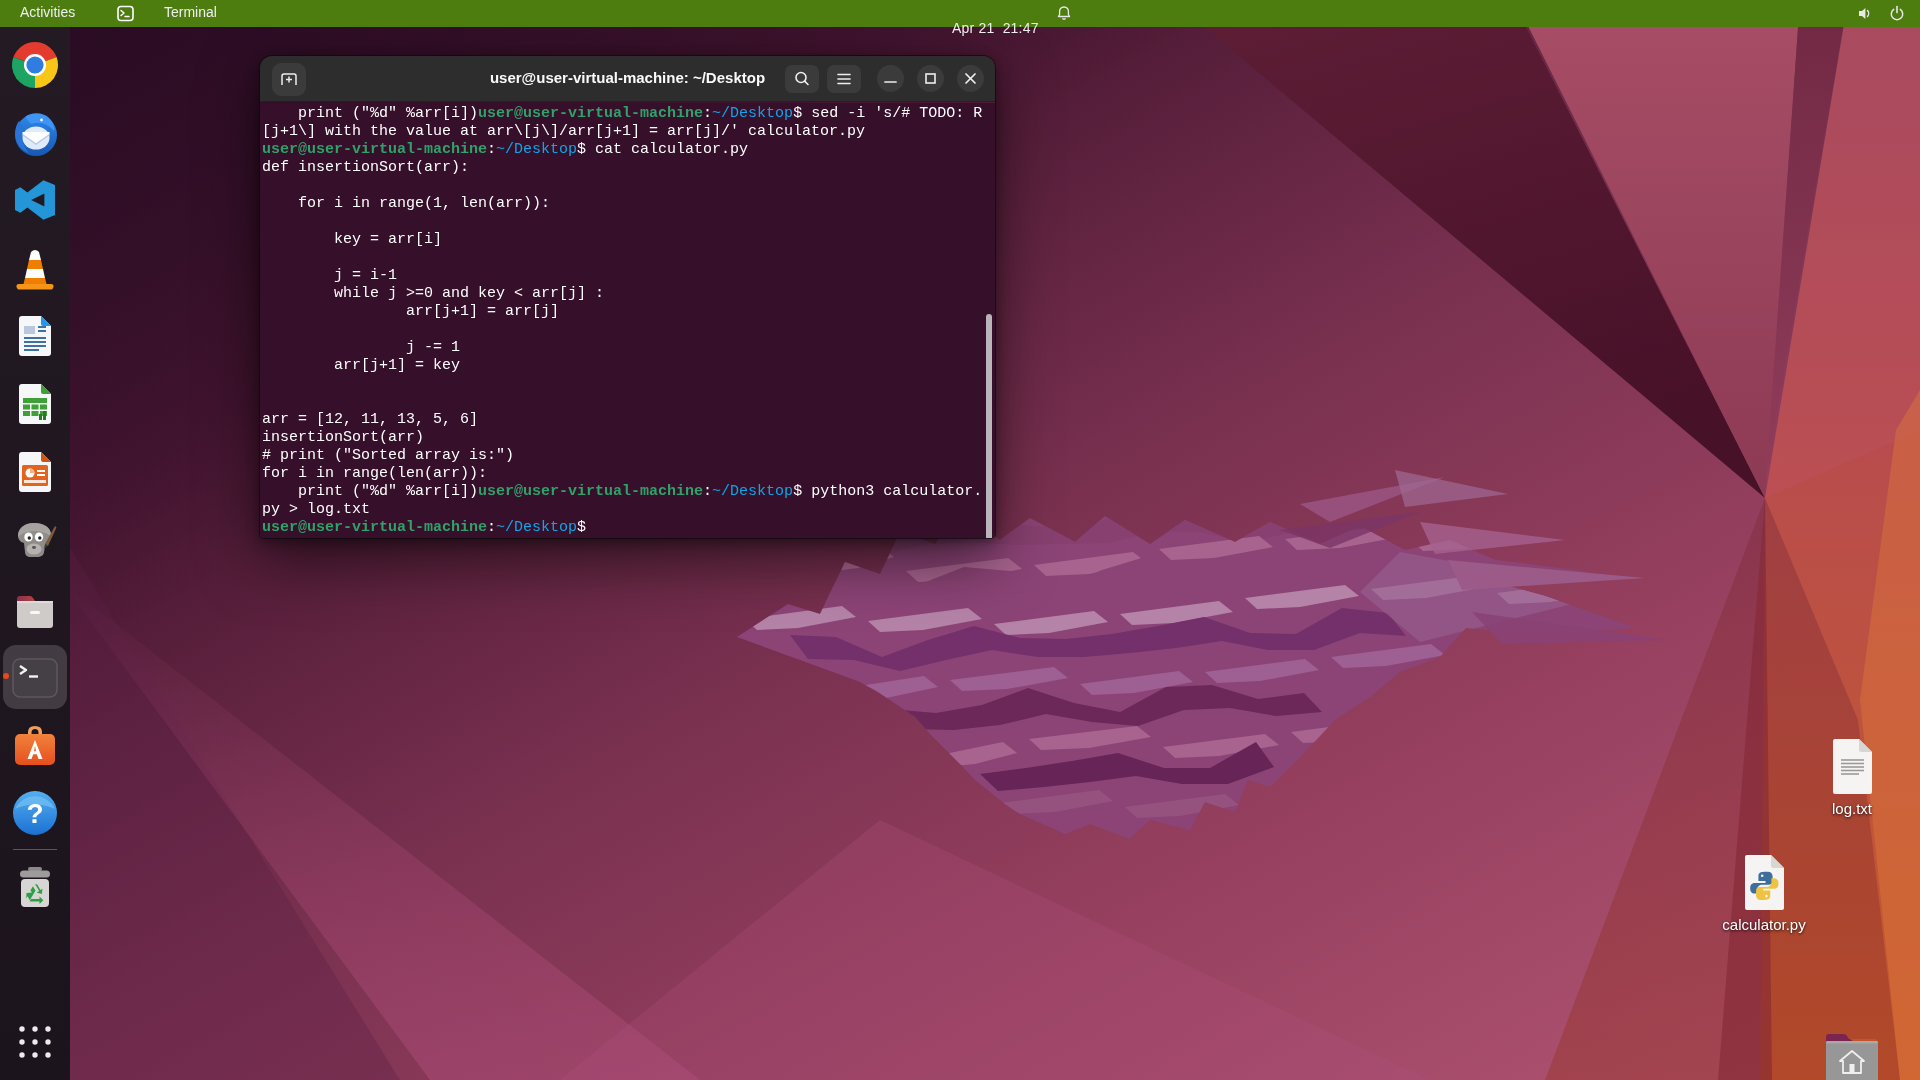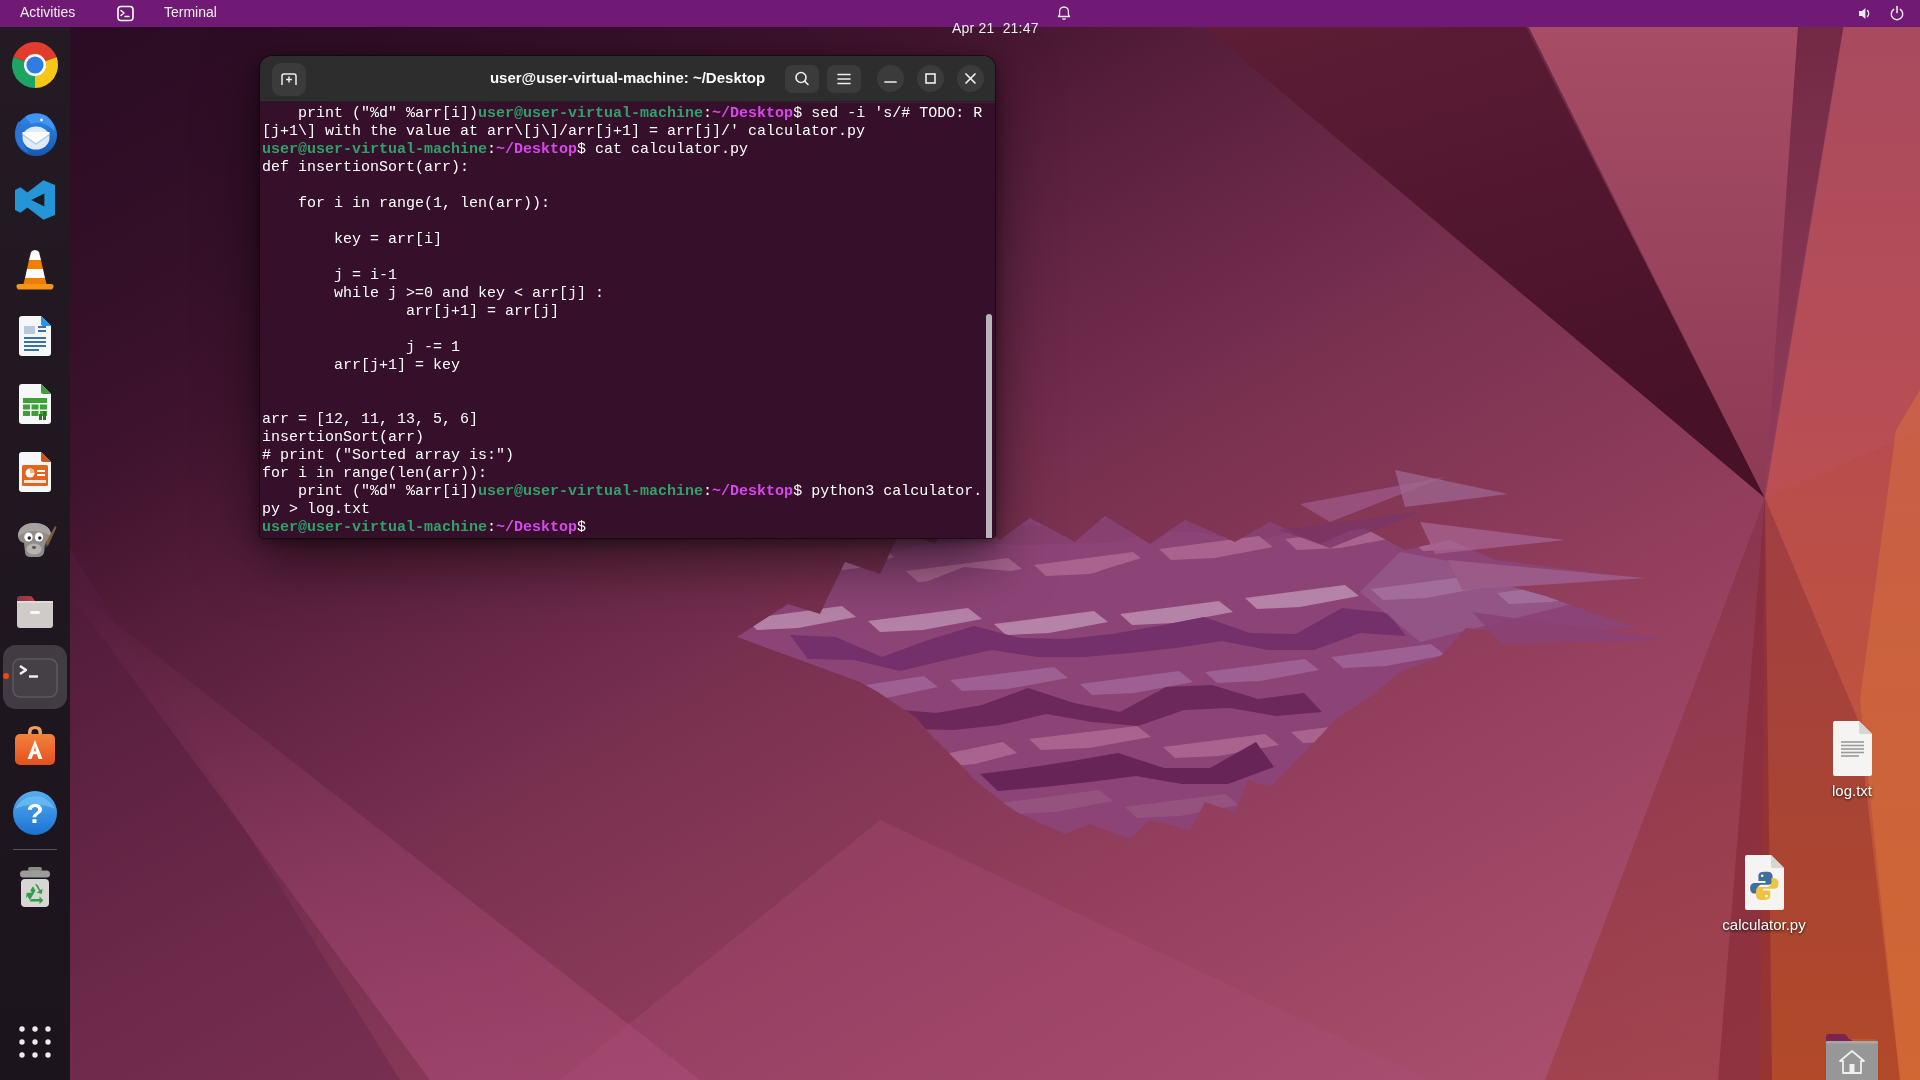--- a/index.html
+++ b/index.html
@@ -1,20 +1,20 @@
 <!DOCTYPE html>
 <html><head>
 <meta charset="utf-8">
 <style>
   * { margin:0; padding:0; box-sizing:border-box; }
   html,body { width:1920px; height:1080px; overflow:hidden; background:#000; }
   body { font-family:"Liberation Sans", sans-serif; position:relative; }
   #wall { position:absolute; left:0; top:0; width:1920px; height:1080px; }
   
-  #topbar { position:absolute; left:0; top:0; width:1920px; height:27px; background:#701a75; color:#eee; font-size:14px; z-index:50; }
+  #topbar { position:absolute; left:0; top:0; width:1920px; height:27px; background:#4d7c0f; color:#eee; font-size:14px; z-index:50; }
   #topbar .act { position:absolute; left:20px; top:4px; }
   #topbar .appico { position:absolute; left:117px; top:5px; }
   #topbar .appname { position:absolute; left:140px; top:4px;margin-left:24px; }
   #topbar .clock { position:absolute; left:952px; top:20px; letter-spacing:0.2px; }
   #topbar .bell { position:absolute; left:1056px; top:5px; }
   #topbar .tray { position:absolute; left:1857px; top:5px; }
   
   #dock { position:absolute; left:0; top:27px; width:70px; height:1053px; background:linear-gradient(180deg,#231a23,#1c141c); z-index:40; }
   .dkico { position:absolute; left:11px; width:48px; height:48px; }
   .dksep { position:absolute; left:13px; width:44px; height:1px; background:rgba(255,255,255,0.28); }
@@ -26,21 +26,21 @@
   #title { position:absolute; left:0; right:0; top:13px; text-align:center; color:#fafafa; font-size:15px; font-weight:bold; }
   .tbtn { position:absolute; background:#3c3b3c; }
   #tb-newtab { left:12px; top:7px; width:34px; height:33px; border-radius:9px; }
   #tb-search { left:525px; top:9px; width:34px; height:28px; border-radius:7px; }
   #tb-menu { left:567px; top:9px; width:34px; height:28px; border-radius:7px; }
   .cbtn { position:absolute; top:9px; width:27px; height:27px; border-radius:50%; background:#3c3b3c; }
   #tb-min { left:617px; } #tb-max { left:657px; } #tb-close { left:697px; }
   #termbody { position:absolute; left:0; top:47px; width:735px; height:435px; background:#36102a; border-radius:0 0 4px 4px; overflow:hidden; }
   #termtext { position:absolute; left:2px; top:2px; font-family:"Liberation Mono", monospace; font-size:15px; line-height:18px; color:#ffffff; white-space:pre; }
   #termtext .g { color:#2ea269; font-weight:bold;margin-top:40px; }
-  #termtext .b { color:#d946ef; font-weight:bold; }
+  #termtext .b { color:#0ea5e9; font-weight:normal; }
   #scrollbar { position:absolute; right:3px; top:211px; width:6px; height:322px; background:#b9b4b9; border-radius:3px; }
   
   .dicon { position:absolute; width:96px; text-align:center; z-index:10; }
   .dicon .lbl { margin-top:4px; color:#fff; font-size:15px; text-shadow:0 1px 3px rgba(0,0,0,0.9); }
 </style>
 </head>
 <body>
 <svg id="wall" viewBox="0 0 1920 1080" preserveAspectRatio="none">
   <defs>
     <linearGradient id="gBase" x1="0" y1="0" x2="1" y2="1">
@@ -386,21 +386,21 @@
 insertionSort(arr)
 # print ("Sorted array is:")
 for i in range(len(arr)):
     print ("%d" %arr[i])<span class="g">user@user-virtual-machine</span>:<span class="b">~/Desktop</span>$ python3 calculator.
 py &gt; log.txt
 <span class="g">user@user-virtual-machine</span>:<span class="b">~/Desktop</span>$ </pre>
     <div id="scrollbar"></div>
   </div>
 </div>
 
-<div class="dicon" style="left:1804px; top:720px;text-align:center;">
+<div class="dicon" style="left:1804px; top:738px;text-align:center;">
   <svg width="46" height="58" viewBox="0 0 46 58" style="display:block;margin:0 auto;">
     <path d="M4 3 Q4 1 6 1 L30 1 L43 14 L43 54 Q43 56 41 56 L6 56 Q4 56 4 54 Z" fill="#f5f4f2"></path>
     <path d="M30 1 L43 14 L32 14 Q30 14 30 12 Z" fill="#d8d6d2"></path>
     <g stroke="#9a9a9a" stroke-width="1.6">
       <line x1="12" y1="22" x2="35" y2="22"></line>
         <line x1="12" y1="25.5" x2="35" y2="25.5"></line>
         <line x1="12" y1="29" x2="35" y2="29"></line>
         <line x1="12" y1="32.5" x2="35" y2="32.5"></line>
         <line x1="12" y1="36" x2="30" y2="36"></line>
     </g>

